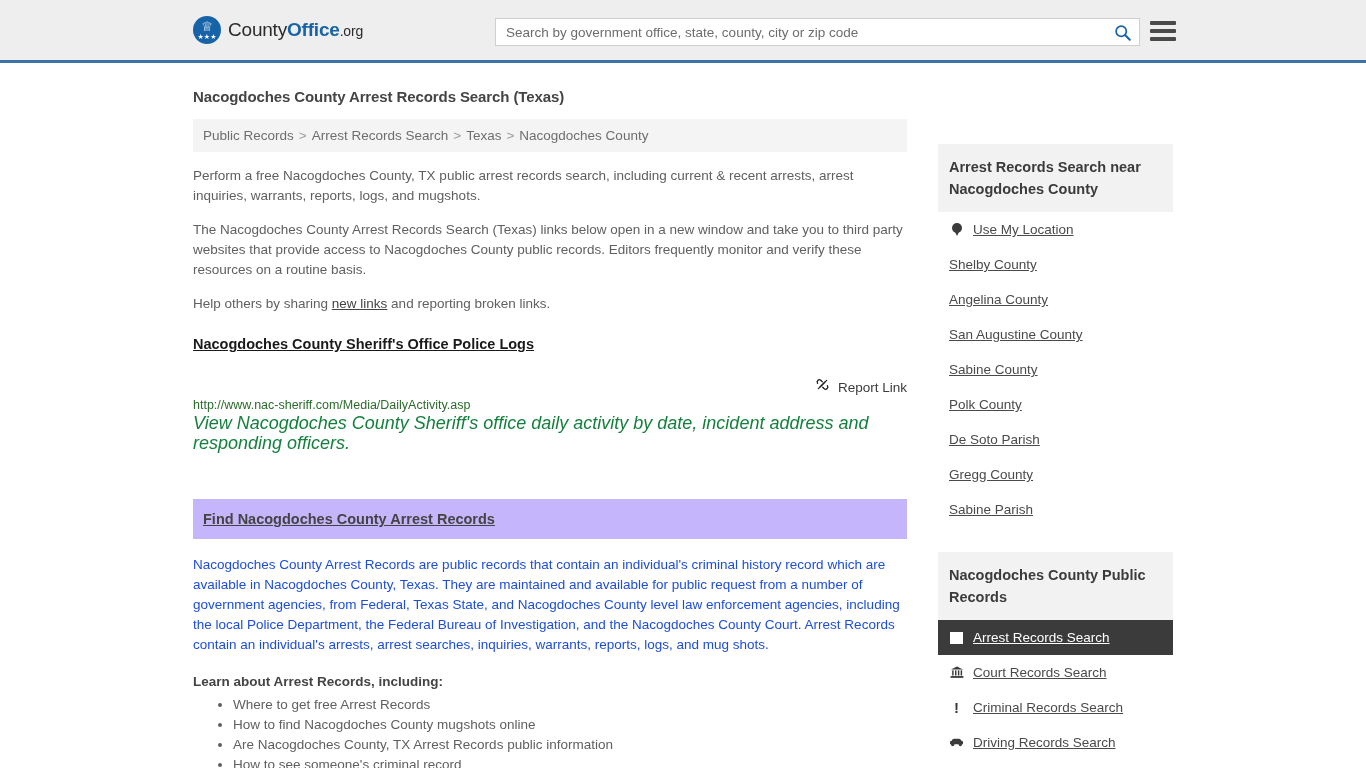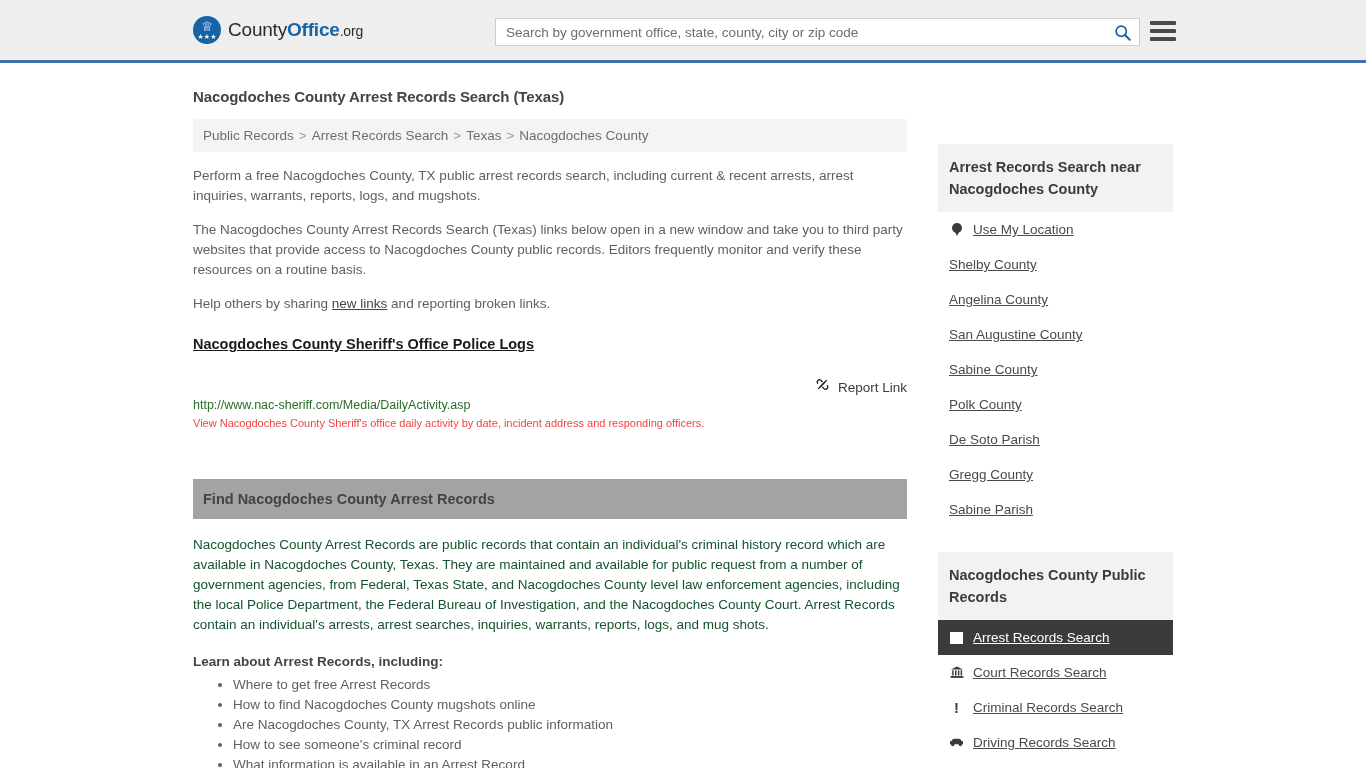--- a/index.html
+++ b/index.html
@@ -194,39 +194,41 @@
     padding-top: 1px;
     margin-top: 40px;
   }
   #result-url {
     font-size: 12.5px;
     color: #2b6b2b;
     margin: 3px 0 1px 0;
     word-break: break-all;
   }
   #result-desc {
-    font-size: 11px;
+    font-size: 18px;
     line-height: 20px;
-    color: #ef4444;
+    color: #15803d;
     margin: 0;
+    font-style: italic;
   }
 
   
   #find-section { margin-top: 46px; }
   #find-header {
-    background: #a3a3a3;
+    background: #c4b5fd;
     padding: 12px 10px;
     font-size: 14.5px;
     font-weight: bold;
     color: #444444;
+    text-decoration: underline;
   }
   #find-body {
     font-size: 13.5px;
     line-height: 20px;
-    color: #14532d;
+    color: #1d4ed8;
     margin: 16px 0 0 0;
   }
   #learn-label {
     font-size: 13.5px;
     font-weight: bold;
     color: #444444;
     margin: 19px 0 6px 0;
   }
   #learn-list {
     margin: 0;

